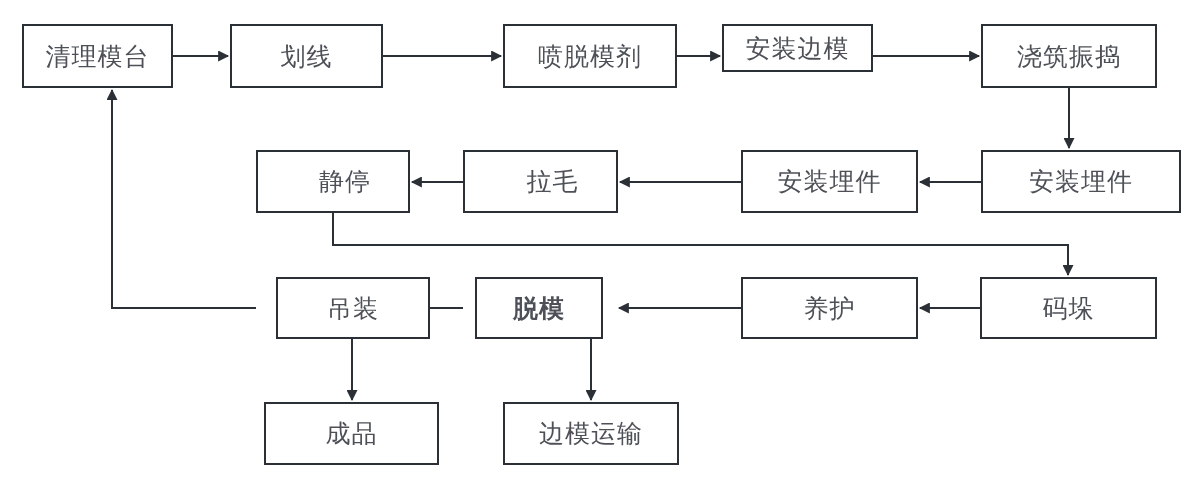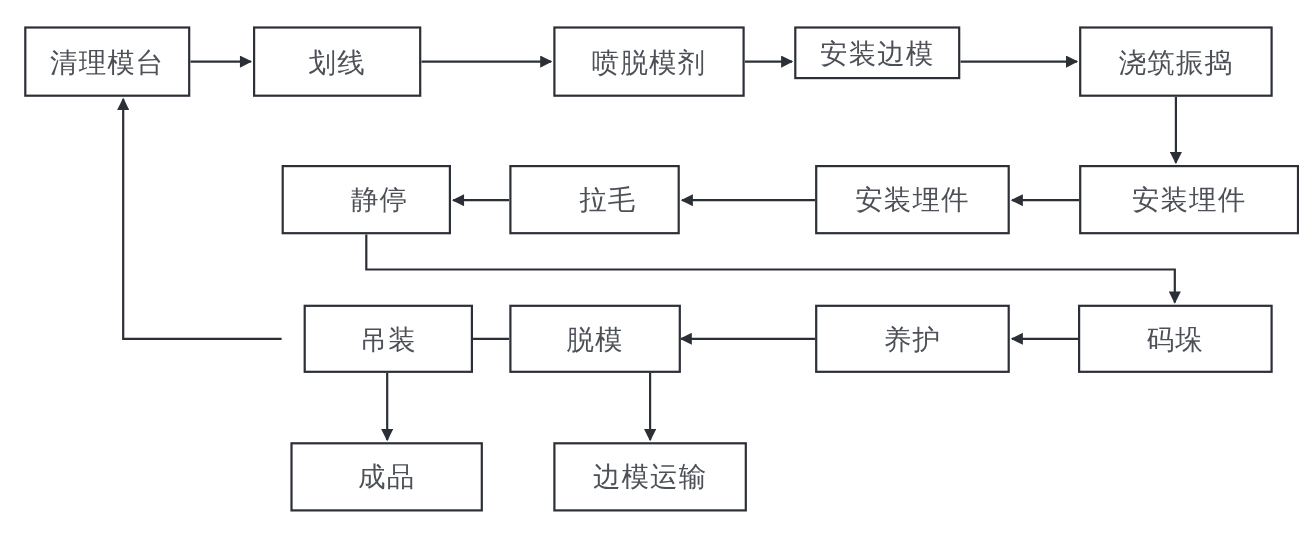--- a/index.html
+++ b/index.html
@@ -70,20 +70,20 @@
   <div class="node" style="left:503px;top:24px;width:174px;height:64px;">喷脱模剂</div>
   <div class="node" style="left:722px;top:24px;width:151px;height:48px;">安装边模</div>
   <div class="node" style="left:981px;top:24px;width:176px;height:64px;">浇筑振捣</div>
 
   <div class="node" style="left:256px;top:150px;width:154px;height:63px;padding-left:24px;">静停</div>
   <div class="node" style="left:463px;top:150px;width:155px;height:63px;padding-left:24px;">拉毛</div>
   <div class="node" style="left:741px;top:150px;width:177px;height:63px;">安装埋件</div>
   <div class="node" style="left:981px;top:150px;width:200px;height:63px;">安装埋件</div>
 
   <div class="node" style="left:256px;top:277px;width:154px;height:62px;margin-left:20px;">吊装</div>
-  <div class="node" style="left:463px;top:277px;width:156px;height:62px;">脱模</div>
+  <div class="node" style="left:475px;top:277px;width:128px;height:62px;font-weight:bold;">脱模</div>
   <div class="node" style="left:741px;top:277px;width:177px;height:62px;">养护</div>
   <div class="node" style="left:980px;top:277px;width:177px;height:62px;">码垛</div>
 
   <div class="node" style="left:264px;top:402px;width:175px;height:63px;">成品</div>
   <div class="node" style="left:503px;top:402px;width:176px;height:63px;">边模运输</div>
 
 </div>
 
 </body></html>

